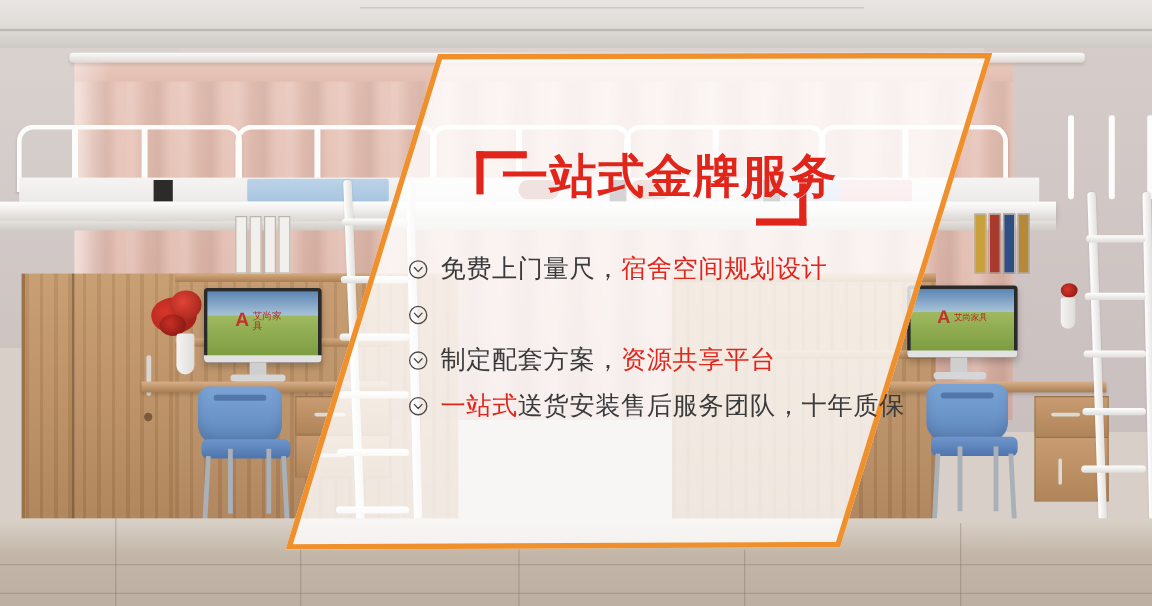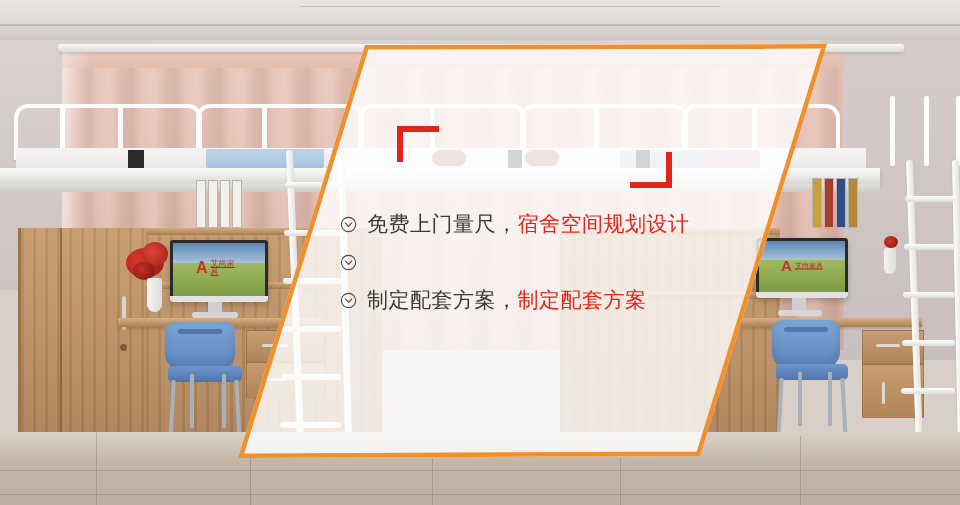--- a/index.html
+++ b/index.html
@@ -102,21 +102,21 @@
     box-shadow:0 3px 6px rgba(0,0,0,.22);background:#2a2a2a;padding:3px;}
   .screen{position:relative;width:100%;height:100%;
     background:linear-gradient(180deg,#4f7fae 0%,#8fb6cf 32%,#b6c98f 47%,#8fae5c 72%,#6f9142 100%);}
   .screen .sky{position:absolute;left:0;top:0;width:100%;height:36%;
     background:linear-gradient(180deg,#5c86b4,#a8c3d8);}
   .screen .hill{position:absolute;left:0;bottom:0;width:100%;height:64%;
     background:linear-gradient(180deg,#9fb95f,#7a9a3e);}
   .wm{position:absolute;left:50%;top:44%;transform:translate(-50%,-50%);
     display:flex;align-items:center;gap:3px;opacity:.92;}
   .wm-mark{color:#c62828;font-weight:bold;line-height:1;}
-  .wm-txt{color:#b71c1c;line-height:1;text-decoration:underline;}
+  .wm-txt{color:#b71c1c;line-height:1;}
   .mon-stand{position:absolute;background:#cfcfcf;}
   .mon-base{position:absolute;background:#d6d6d6;border-radius:3px;}
   .mon-chin{position:absolute;background:#e2e2e2;}
 
   
   .chair-back{position:absolute;background:linear-gradient(180deg,#7ba4d6,#5e86bd);
     border-radius:10px 10px 16px 16px;
     box-shadow:inset 0 -6px 10px rgba(0,0,0,.12);}
   .chair-back::after{content:"";position:absolute;left:18%;top:14%;width:64%;height:12%;
     background:rgba(40,70,120,.45);border-radius:6px;}
@@ -340,20 +340,21 @@
     </defs>
     <polygon points="365,45 827,44 700,456 238,458" fill="rgba(255,255,255,0.80)"></polygon>
     <polygon points="365,45 827,44 700,456 238,458" fill="none" stroke="#f0902c" stroke-width="9" clip-path="url(#trapClip)"></polygon>
   </svg>
 
   <div class="content">
 
     <div class="bracket br-tl"></div>
     <div class="bracket br-br"></div>
 
+    <div class="title">一站式金牌服务</div>
 
     <div class="list">
 
       <div class="row">
         <svg class="bullet" viewBox="0 0 20 20">
           <circle cx="10" cy="10" r="8.4" fill="none" stroke="#4a4a4a" stroke-width="1.3"></circle>
           <polyline points="6.2,8.2 10,12.2 13.8,8.2" fill="none" stroke="#4a4a4a" stroke-width="1.3" stroke-linecap="round" stroke-linejoin="round"></polyline>
         </svg>
         <div class="rowtext"><span>免费上门量尺，</span><span class="hl">宿舍空间规划设计</span><span></span></div>
       </div>
@@ -364,19 +365,26 @@
           <polyline points="6.2,8.2 10,12.2 13.8,8.2" fill="none" stroke="#4a4a4a" stroke-width="1.3" stroke-linecap="round" stroke-linejoin="round"></polyline>
         </svg>
       </div>
 
 
       <div class="row">
         <svg class="bullet" viewBox="0 0 20 20">
           <circle cx="10" cy="10" r="8.4" fill="none" stroke="#4a4a4a" stroke-width="1.3"></circle>
           <polyline points="6.2,8.2 10,12.2 13.8,8.2" fill="none" stroke="#4a4a4a" stroke-width="1.3" stroke-linecap="round" stroke-linejoin="round"></polyline>
         </svg>
-        <div class="rowtext"><span>制定配套方案，</span><span class="hl">制定配套方案</span><span></span></div>
-      </div>
-
+        <div class="rowtext"><span>制定配套方案，</span><span class="hl">资源共享平台</span><span></span></div>
+      </div>
+
+      <div class="row">
+        <svg class="bullet" viewBox="0 0 20 20">
+          <circle cx="10" cy="10" r="8.4" fill="none" stroke="#4a4a4a" stroke-width="1.3"></circle>
+          <polyline points="6.2,8.2 10,12.2 13.8,8.2" fill="none" stroke="#4a4a4a" stroke-width="1.3" stroke-linecap="round" stroke-linejoin="round"></polyline>
+        </svg>
+        <div class="rowtext"><span></span><span class="hl">一站式</span><span>送货安装售后服务团队，十年质保</span></div>
+      </div>
 
     </div>
   </div>
 </div>
 
 </body></html>

